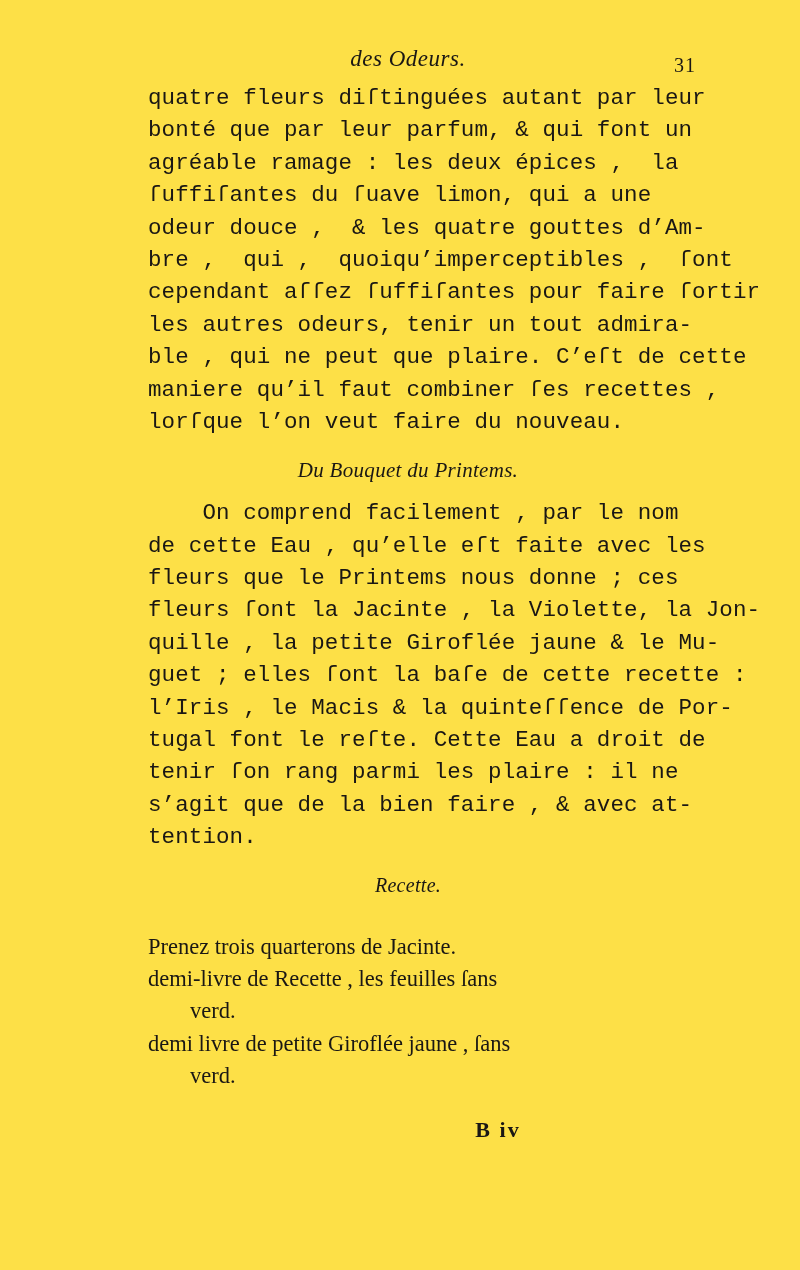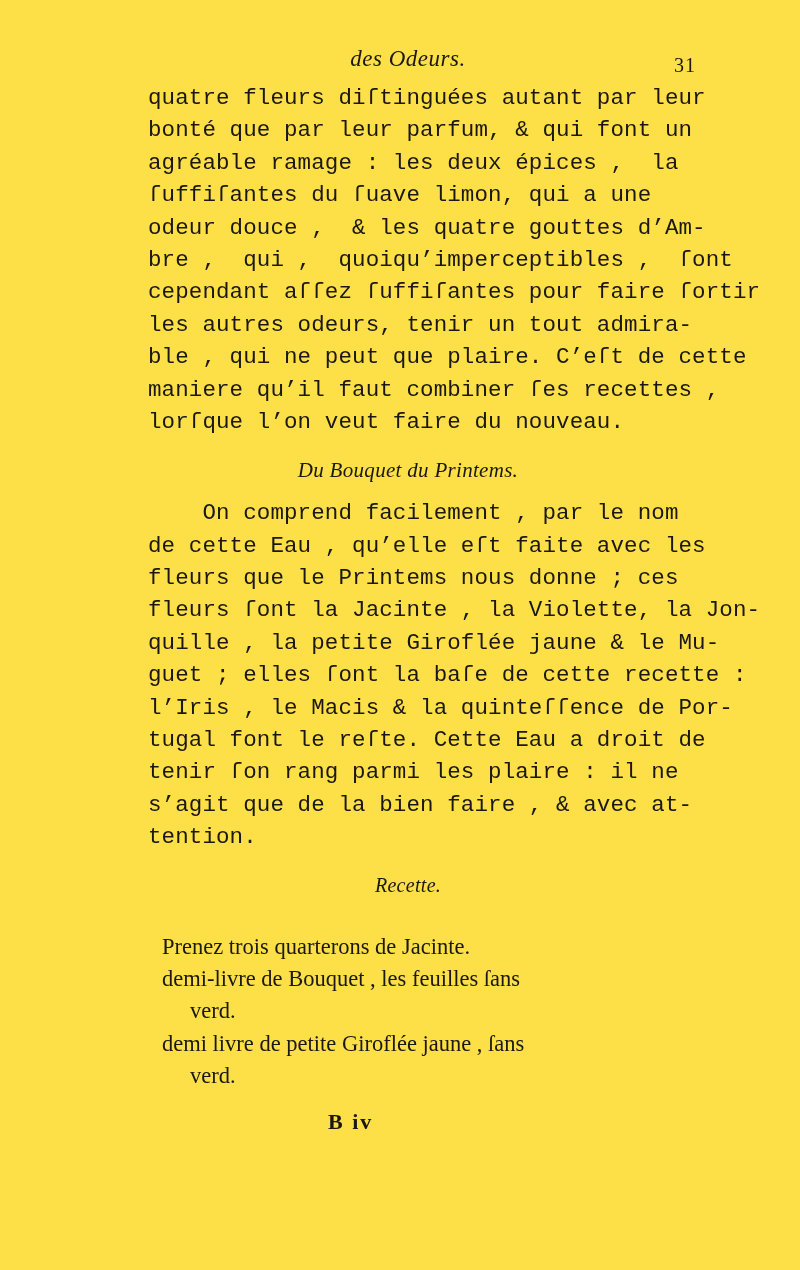--- a/index.html
+++ b/index.html
@@ -71,24 +71,25 @@
     text-align: center;
     font-style: italic;
     font-size: 20px;
     margin: 20px 0 34px 0;
     letter-spacing: 0.3px;
   }
   .recipe-list {
     font-size: 22.5px;
     line-height: 1.44;
   }
-  .recipe-list .item { display: block; white-space: pre; margin-left: 14px; }
+  .recipe-list .item { display: block; white-space: pre; }
   .recipe-list .cont { display: block; white-space: pre; padding-left: 42px; }
   .signature {
-    margin-top: 16px;
+    margin-top: 24px;
+    text-align: center;
     font-size: 22px;
     letter-spacing: 2px;
     padding-left: 180px;
     font-family: Liberation Serif, serif;
   }
   .sig-b { font-weight: bold; }
 </style>
 </head>
 <body>
 
@@ -127,21 +128,21 @@
       <span class="ln">tugal font le reſte. Cette Eau a droit de</span>
       <span class="ln">tenir ſon rang parmi les plaire : il ne</span>
       <span class="ln">s’agit que de la bien faire , &amp; avec at-</span>
       <span class="ln">tention.</span>
     </div>
 
     <div class="recipe-head">Recette.</div>
 
     <div class="recipe-list">
       <span class="item">Prenez trois quarterons de Jacinte.</span>
-      <span class="item">demi-livre de Bouquet , les feuilles ſans</span>
+      <span class="item">demi-livre de Recette , les feuilles ſans</span>
       <span class="cont">verd.</span>
       <span class="item">demi livre de petite Giroflée jaune , ſans</span>
       <span class="cont">verd.</span>
     </div>
 
     <div class="signature">
       <span class="sig-b">B iv</span>
     </div>
 
   </div>

